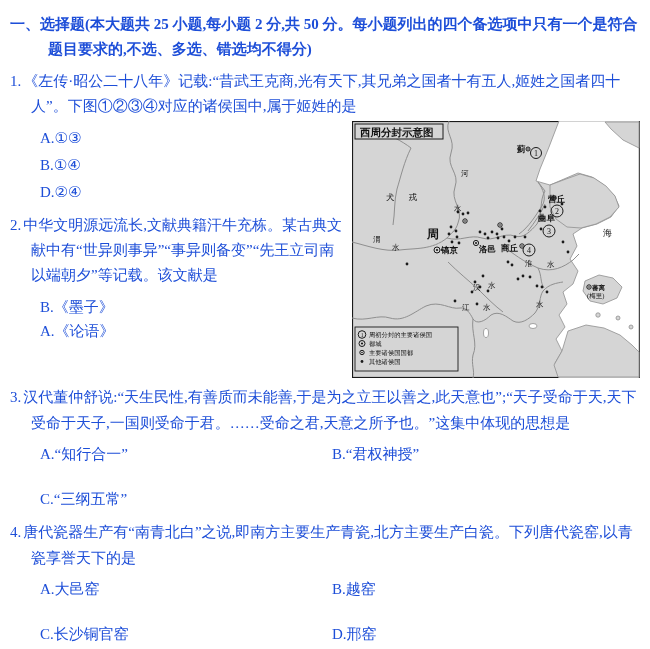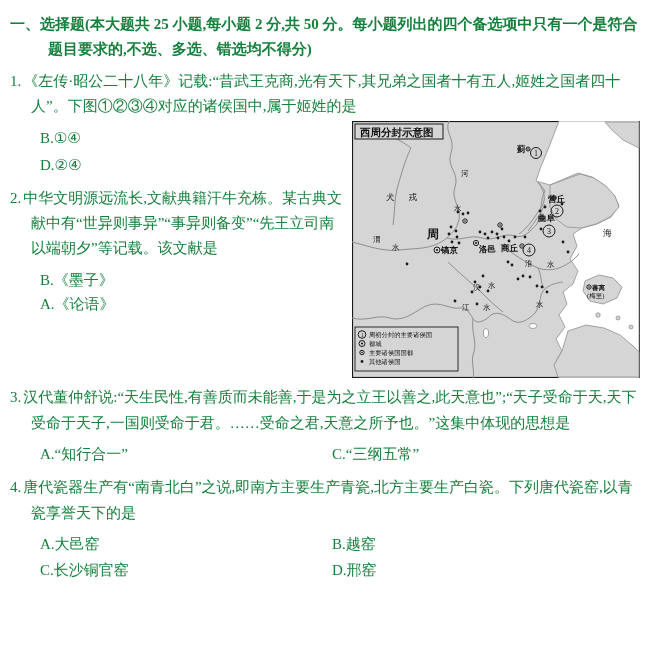--- a/index.html
+++ b/index.html
@@ -1,39 +1,39 @@
 <!DOCTYPE html>
 <html><head>
 <meta charset="utf-8">
 <style>
   html,body{margin:0;padding:0;background:#fff;}
   .page{
     width:650px;height:649px;overflow:hidden;box-sizing:border-box;
     padding:12px 10px 0 10px;
     font-family:"Liberation Serif","DejaVu Serif",serif;
-    color:#15803d;font-size:15px;line-height:25px;
+    color:#1d4ed8;font-size:15px;line-height:25px;
   }
   .section-header{margin:0 0 7px 0;padding-left:38px;text-indent:-38px;font-weight:bold;}
   .q{margin:0;}
   .stem{margin:0;padding-left:21px;text-indent:-21px;}
   .q-num{padding-right:2px;}
   .map-float{
     float:right;width:288px;height:257px;margin:2px 0 6px 8px;
   }
   .opts-v{margin:8px 0 10px 0;padding-left:30px;}
   .opts-v .opt{line-height:22px;margin-bottom:5px;white-space:nowrap;}
   .q2 .opts-v .opt{margin-bottom:1px;line-height:23px;}
   .q2{margin-top:10px;}
   .q3,.q4{clear:both;}
   .q3{margin-top:14px;}
   .q4{margin-top:8px;}
   .q3 .stem,.q4 .stem{line-height:26px;}
   .opts-grid{
     display:grid;grid-template-columns:292px auto;
-    margin:6px 0 4px 0;padding-left:30px;row-gap:2px;line-height:24px;
+    margin:6px 0 4px 0;padding-left:30px;row-gap:21px;line-height:24px;
   }
   .circled{font-family:"DejaVu Sans",sans-serif;}
   
   svg text{fill:#111;font-family:"Liberation Serif","DejaVu Serif",serif;}
   .river{stroke:#8f8f8f;stroke-width:1;fill:none;}
   .coast{stroke:#8f8f8f;stroke-width:0.8;}
   .dot{fill:#1a1a1a;}
   .ring{stroke:#1a1a1a;fill:none;}
 </style>
 </head>
@@ -204,37 +204,39 @@
           <circle class="ring" cx="10" cy="231.5" r="2.2" fill="#fff"></circle>
           <circle class="dot" cx="10" cy="231.5" r="0.8"></circle>
           <text x="17" y="234" font-size="6.3">主要诸侯国国都</text>
           <circle class="dot" cx="10" cy="240.5" r="1.4"></circle>
           <text x="17" y="243" font-size="6.3">其他诸侯国</text>
         </g>
       </svg>
     </div>
 
     <div class="opts-v">
+      <div class="opt"><span>A.</span><span class="circled">①③</span></div>
       <div class="opt"><span>B.</span><span class="circled">①④</span></div>
       <div class="opt"><span>D.</span><span class="circled">②④</span></div>
     </div>
   </div>
 
   <div class="q q2">
     <p class="stem"><span class="q-num">2.</span><span>中华文明源远流长,文献典籍汗牛充栋。某古典文献中有“世异则事异”“事异则备变”“先王立司南以端朝夕”等记载。该文献是</span></p>
     <div class="opts-v">
       <div class="opt"><span>B.</span><span>《墨子》</span></div>
       <div class="opt"><span>A.</span><span>《论语》</span></div>
     </div>
   </div>
 
   <div class="q q3">
     <p class="stem"><span class="q-num">3.</span><span>汉代董仲舒说:“天生民性,有善质而未能善,于是为之立王以善之,此天意也”;“天子受命于天,天下受命于天子,一国则受命于君。……受命之君,天意之所予也。”这集中体现的思想是</span></p>
     <div class="opts-grid">
       <div><span>A.</span><span>“知行合一”</span></div>
+      <div><span>B.</span><span>“君权神授”</span></div>
       <div><span>C.</span><span>“三纲五常”</span></div>
     </div>
   </div>
 
   <div class="q q4">
     <p class="stem"><span class="q-num">4.</span><span>唐代瓷器生产有“南青北白”之说,即南方主要生产青瓷,北方主要生产白瓷。下列唐代瓷窑,以青瓷享誉天下的是</span></p>
     <div class="opts-grid">
       <div><span>A.</span><span>大邑窑</span></div>
       <div><span>B.</span><span>越窑</span></div>
       <div><span>C.</span><span>长沙铜官窑</span></div>

